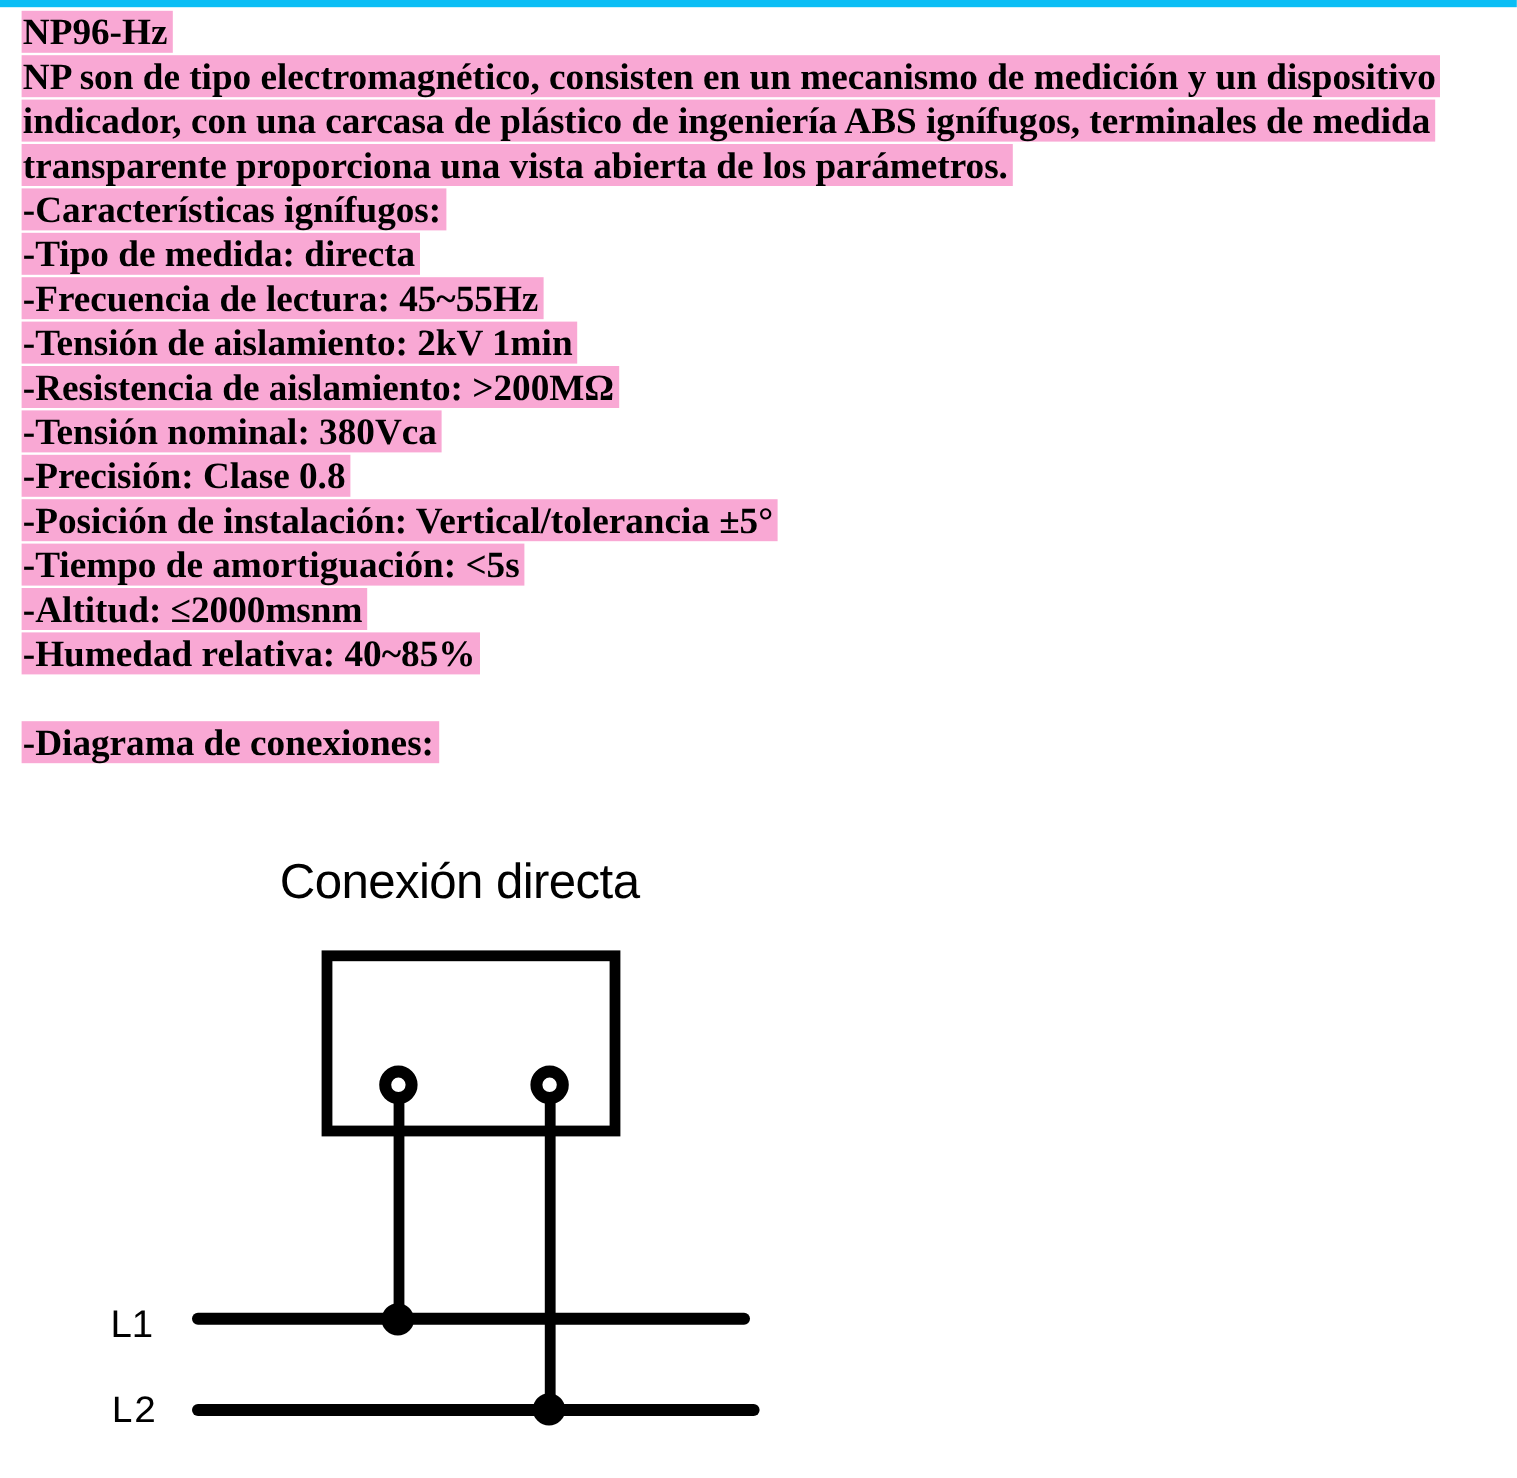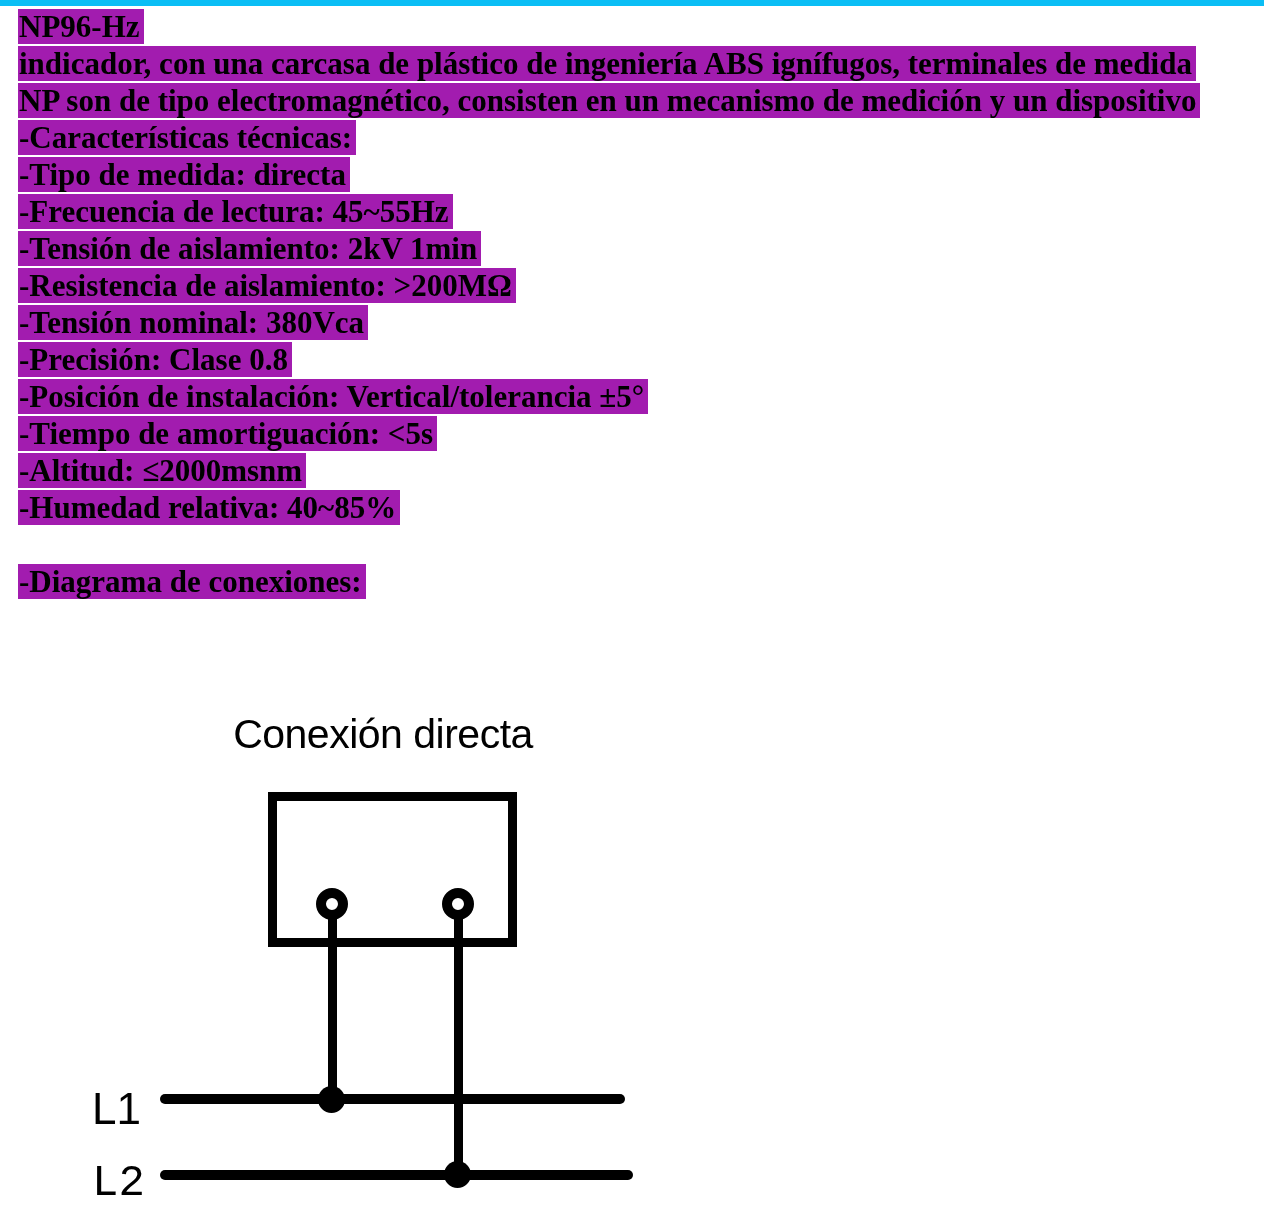--- a/index.html
+++ b/index.html
@@ -15,21 +15,21 @@
     width:1264px; height:6px;
     background:#0bbef5;
   }
   .text-block {
     position:absolute; left:18px; top:8px;
     font-weight:bold; font-size:31px; line-height:37px;
     color:#000; white-space:nowrap;
   }
   .line { height:37px; }
   .blank-line { height:37px; }
-  .hl { background:#a21caf; padding:0 4px 0 1px; }
+  .hl { background:#f9a8d4; padding:0 4px 0 1px; }
   .diagram { position:absolute; left:0; top:0; width:1264px; height:1225px; }
   .diag-title {
     position:absolute; left:383px; top:714px;
     transform:translateX(-50%);
     font-family:"Liberation Sans", sans-serif;
     font-size:41px; letter-spacing:-0.5px; line-height:1; color:#000;
     white-space:nowrap;
   }
   .meter-box {
     position:absolute; left:268px; top:792px;
@@ -49,37 +49,38 @@
   .wire-right { left:454px; top:916px; height:264px; }
   .hline { position:absolute; height:10px; background:#000; border-radius:5px; }
   .l1 { left:160px; top:1094px; width:465px; }
   .l2 { left:160px; top:1170px; width:473px; }
   .dot { position:absolute; width:27px; height:27px; background:#000; border-radius:50%; }
   .dot-l1 { left:318px; top:1086px; }
   .dot-l2 { left:444px; top:1161px; }
   .lbl {
     position:absolute; left:92px;
     font-family:"Liberation Sans", sans-serif;
-    font-size:44px; line-height:1; color:#000;
+    font-size:32px; line-height:1; color:#000;
   }
   .lbl-l1 { top:1087px; }
   .lbl-l2 { top:1161px;font-family:Liberation Mono, monospace; }
 </style>
 </head>
 <body>
 
 <div class="top-bar"></div>
 
 <div class="text-block">
   <div class="line"><span class="hl">NP96-Hz</span></div>
 
+  <div class="line"><span class="hl">NP son de tipo electromagnético, consisten en un mecanismo de medición y un dispositivo</span></div>
   <div class="line"><span class="hl">indicador, con una carcasa de plástico de ingeniería ABS ignífugos, terminales de medida</span></div>
-  <div class="line"><span class="hl">NP son de tipo electromagnético, consisten en un mecanismo de medición y un dispositivo</span></div>
+  <div class="line"><span class="hl">transparente proporciona una vista abierta de los parámetros.</span></div>
 
-  <div class="line"><span class="hl">-Características técnicas:</span></div>
+  <div class="line"><span class="hl">-Características ignífugos:</span></div>
   <div class="line"><span class="hl">-Tipo de medida: directa</span></div>
   <div class="line"><span class="hl">-Frecuencia de lectura: 45~55Hz</span></div>
   <div class="line"><span class="hl">-Tensión de aislamiento: 2kV 1min</span></div>
   <div class="line"><span class="hl">-Resistencia de aislamiento: &gt;200MΩ</span></div>
   <div class="line"><span class="hl">-Tensión nominal: 380Vca</span></div>
   <div class="line"><span class="hl">-Precisión: Clase 0.8</span></div>
   <div class="line"><span class="hl">-Posición de instalación: Vertical/tolerancia ±5°</span></div>
   <div class="line"><span class="hl">-Tiempo de amortiguación: &lt;5s</span></div>
   <div class="line"><span class="hl">-Altitud: ≤2000msnm</span></div>
   <div class="line"><span class="hl">-Humedad relativa: 40~85%</span></div>

